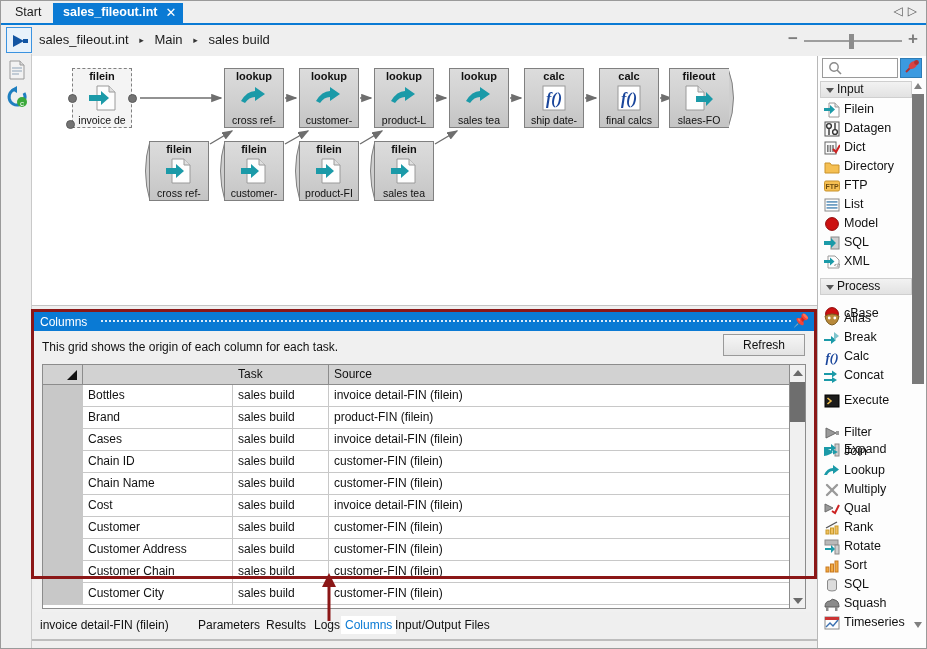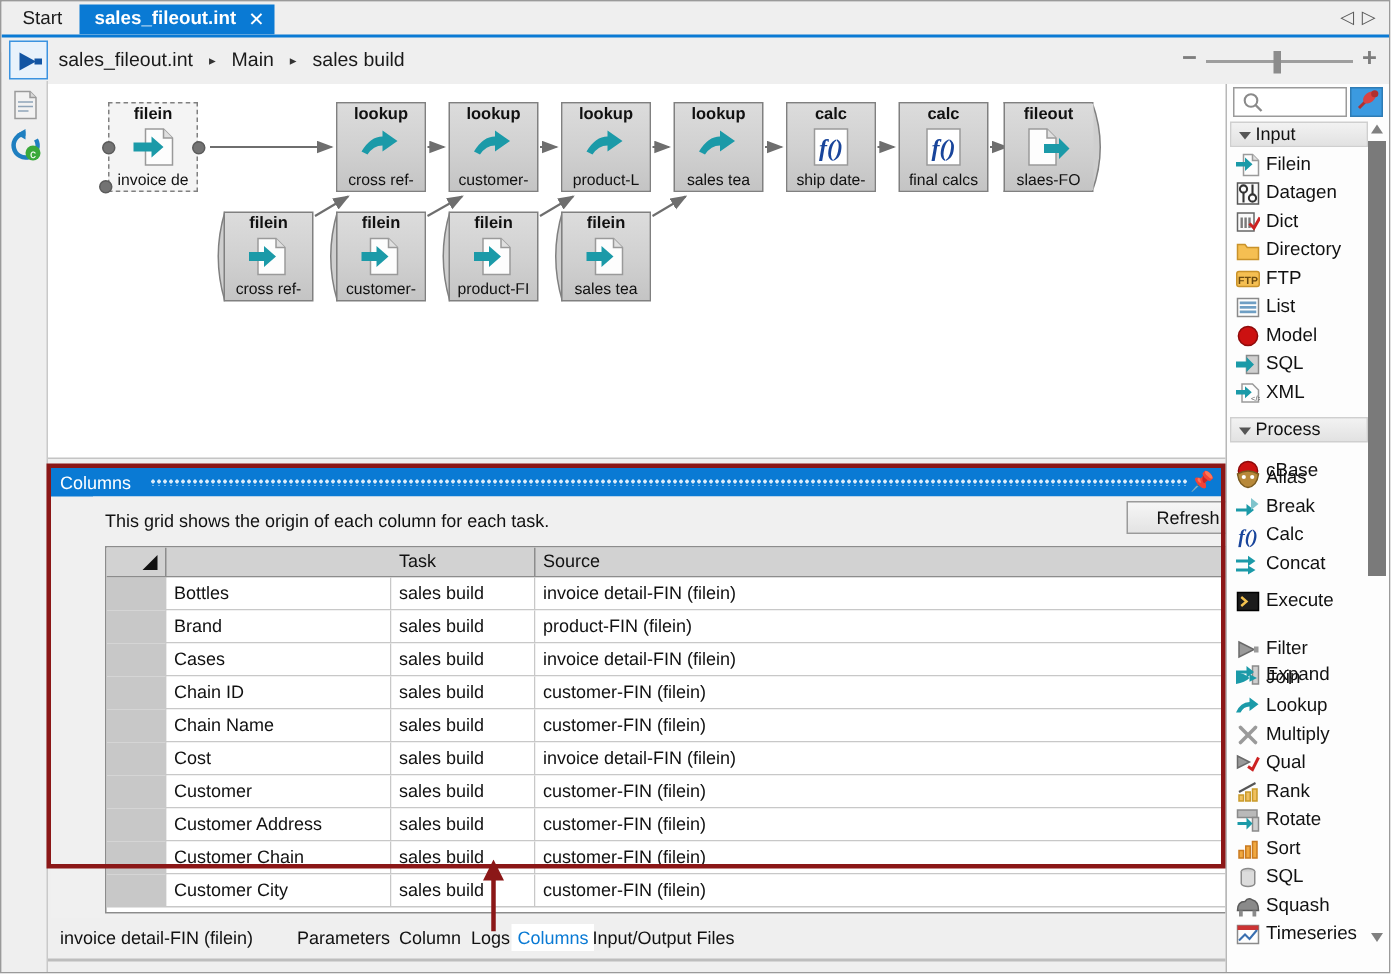--- a/index.html
+++ b/index.html
@@ -264,21 +264,20 @@
     color: #ffffff;
     font-size: 13px;
     line-height: 14px;
   }
   .panelbody {
     position: absolute;
     left: 0; top: 19px;
     width: 780px; height: 281px;
     background: #f0f0f0;
     box-sizing: border-box;
-    margin-left: 28px;
   }
   .gridnote {
     position: absolute;
     left: 8px; top: 9px;
     font-size: 12px;
     color: #111;
   }
   .refreshbtn {
     position: absolute;
     right: 9px; top: 3px;
@@ -857,21 +856,21 @@
         </div>
       </div>
     </div>
   </div>
 
   <div class="panelframe"></div>
 
   <div class="bottomtabs">
     <div class="btab" style="left:8px;">invoice detail-FIN (filein)</div>
     <div class="btab" style="left:166px;">Parameters</div>
-    <div class="btab" style="left:234px;">Column</div>
+    <div class="btab" style="left:234px;">Results</div>
     <div class="btab" style="left:282px;">Logs</div>
     <div class="btab active" style="left:309px;">Columns</div>
     <div class="btab" style="left:363px;">Input/Output Files</div>
   </div>
   <div class="bottomline"></div>
 
   <svg class="annot-arrow" viewBox="0 0 20 48">
     <line x1="10" y1="48" x2="10" y2="10" stroke="#8b1717" stroke-width="3"></line>
     <polygon points="10,0 3,14 17,14" fill="#8b1717"></polygon>
   </svg>

